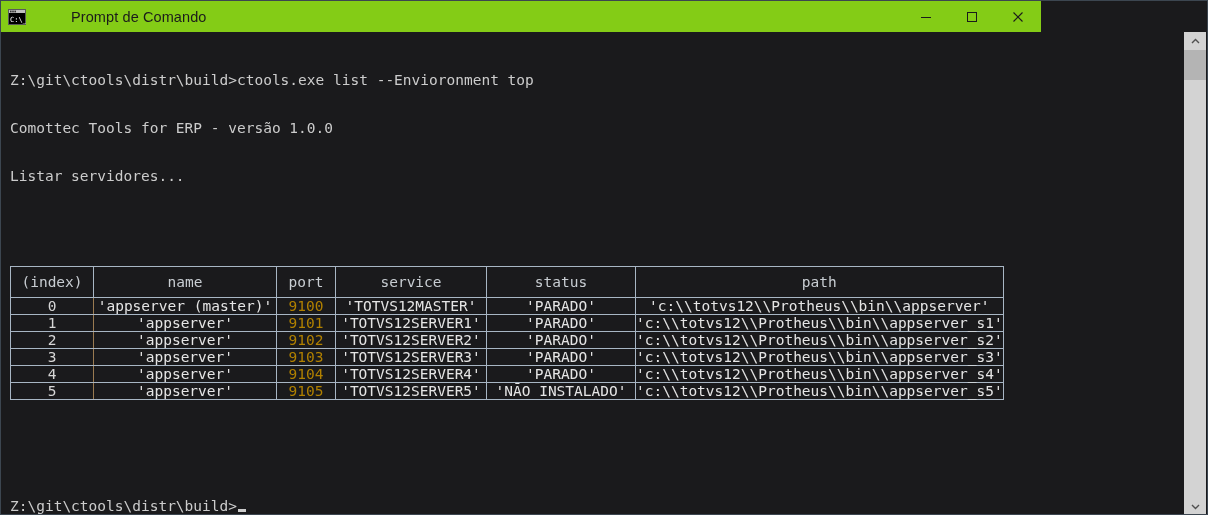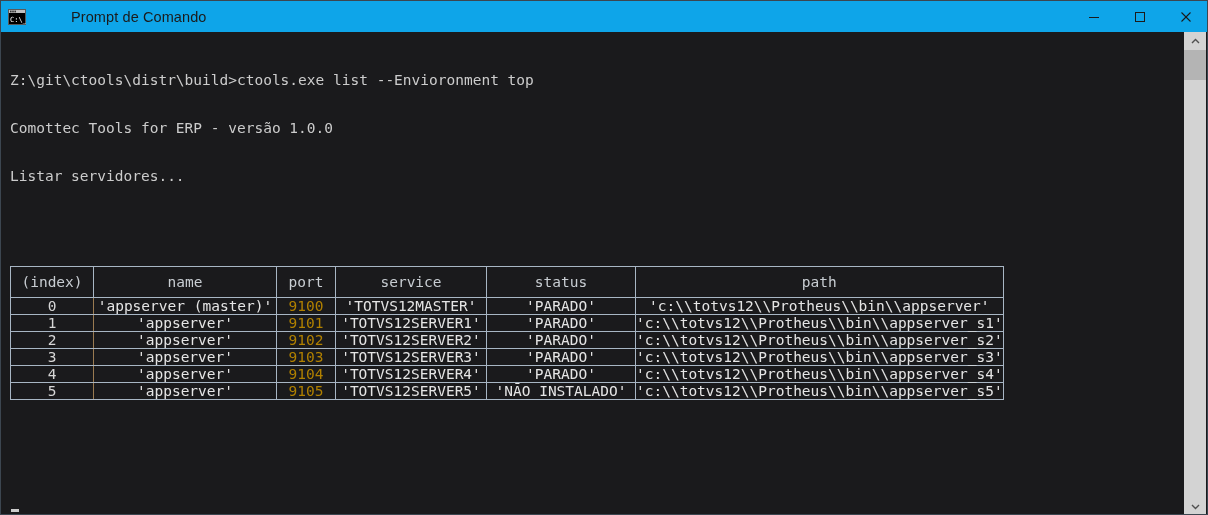--- a/index.html
+++ b/index.html
@@ -22,23 +22,23 @@
     box-sizing: border-box;
     background: #1a1a1c;
     border: 1px solid #3c4650;
     overflow: hidden;
   }
 
   
   .titlebar {
     position: absolute;
     left: 0; top: 0;
-    width: 1208px;
+    width: 1040px;
     height: 31px;
-    background: #0ea5e9;
+    background: #84cc16;
     display: flex;
     align-items: center;
     box-sizing: border-box;
   }
   .title-icon {
     width: 18px;
     height: 16px;
     margin-left: 7px;
     margin-right: 8px;
     flex: 0 0 auto;
@@ -290,21 +290,21 @@
               <td class="c-name c-green">'appserver'</td>
               <td class="c-port">9105</td>
               <td class="c-green">'TOTVS12SERVER5'</td>
               <td class="c-green">'NÃO INSTALADO'</td>
               <td class="c-green">'c:\\totvs12\\Protheus\\bin\\appserver_s5'</td>
             </tr>
           </tbody>
         </table>
       </div>
 
-      <div class="after-table"><span class="cursor"></span></div>
+      <div class="after-table"><span>Z:\git\ctools\distr\build&gt;</span><span class="cursor"></span></div>
     </div>
   </div>
 
   <div class="scrollbar">
     <div class="sb-track"></div>
     <div class="sb-arrow up">
       <svg width="9" height="7" viewBox="0 0 9 7">
         <polyline points="1,5 4.5,1.5 8,5" fill="none" stroke="#505050" stroke-width="1.4"></polyline>
       </svg>
     </div>

